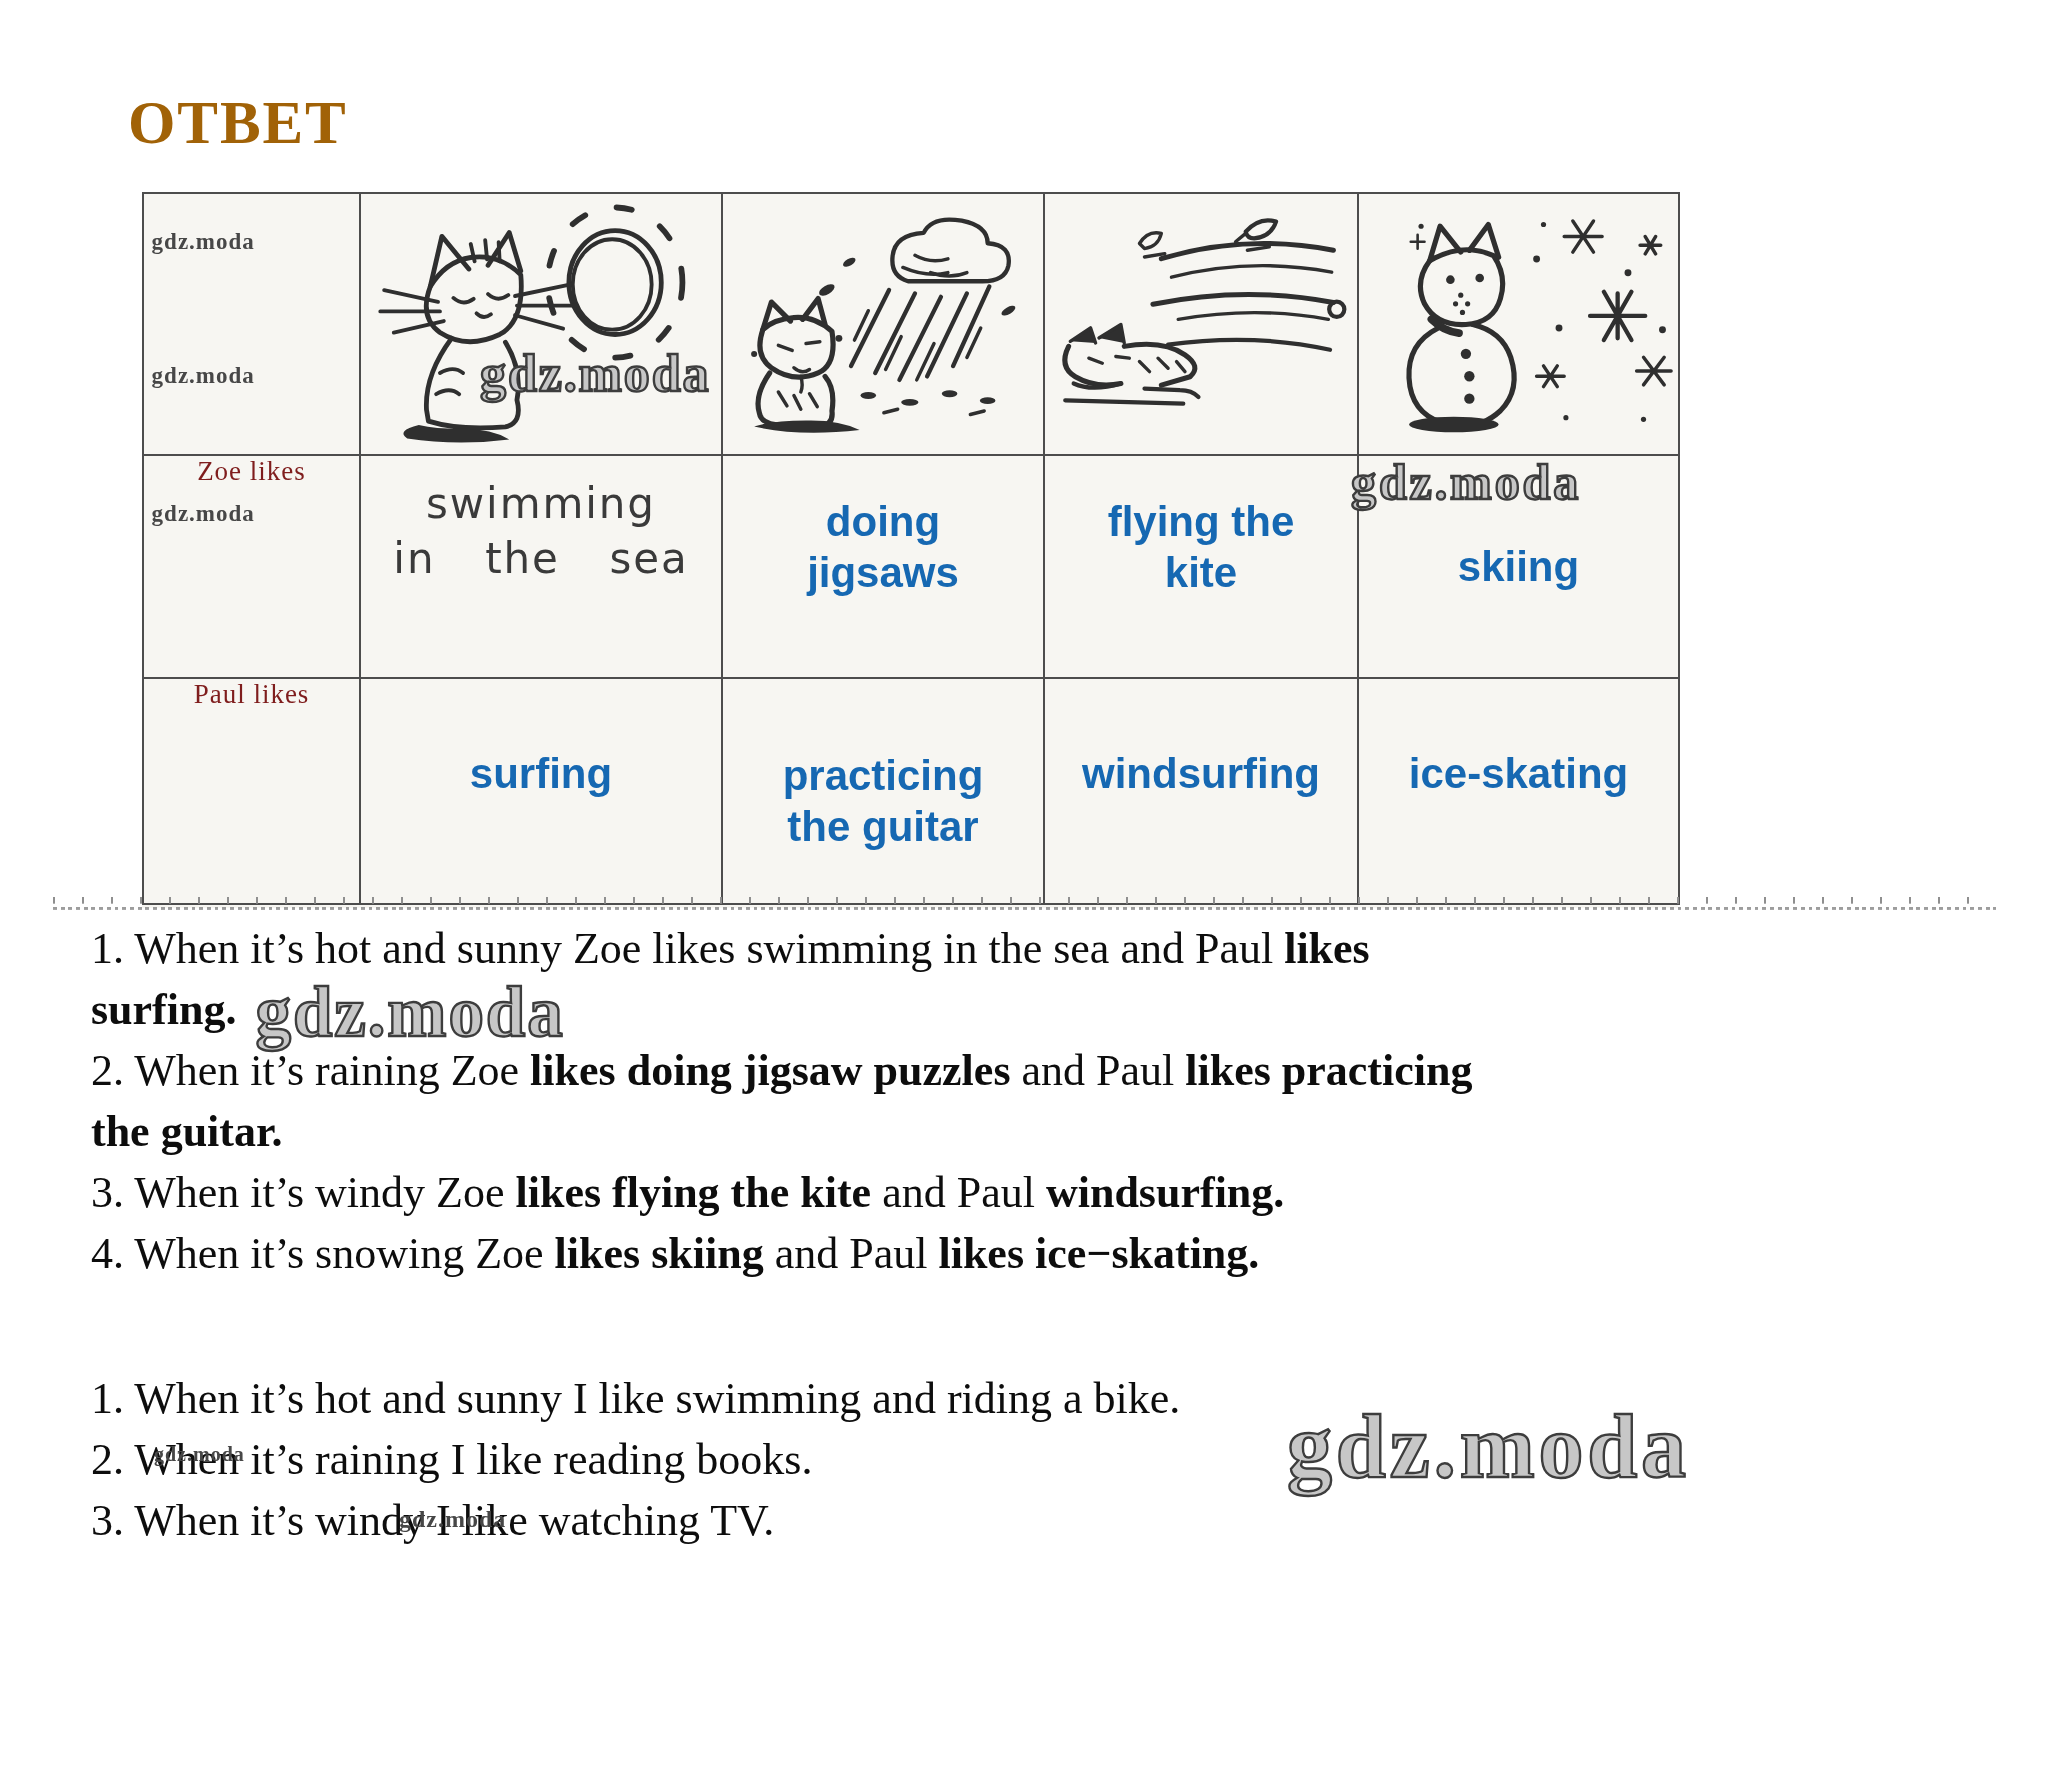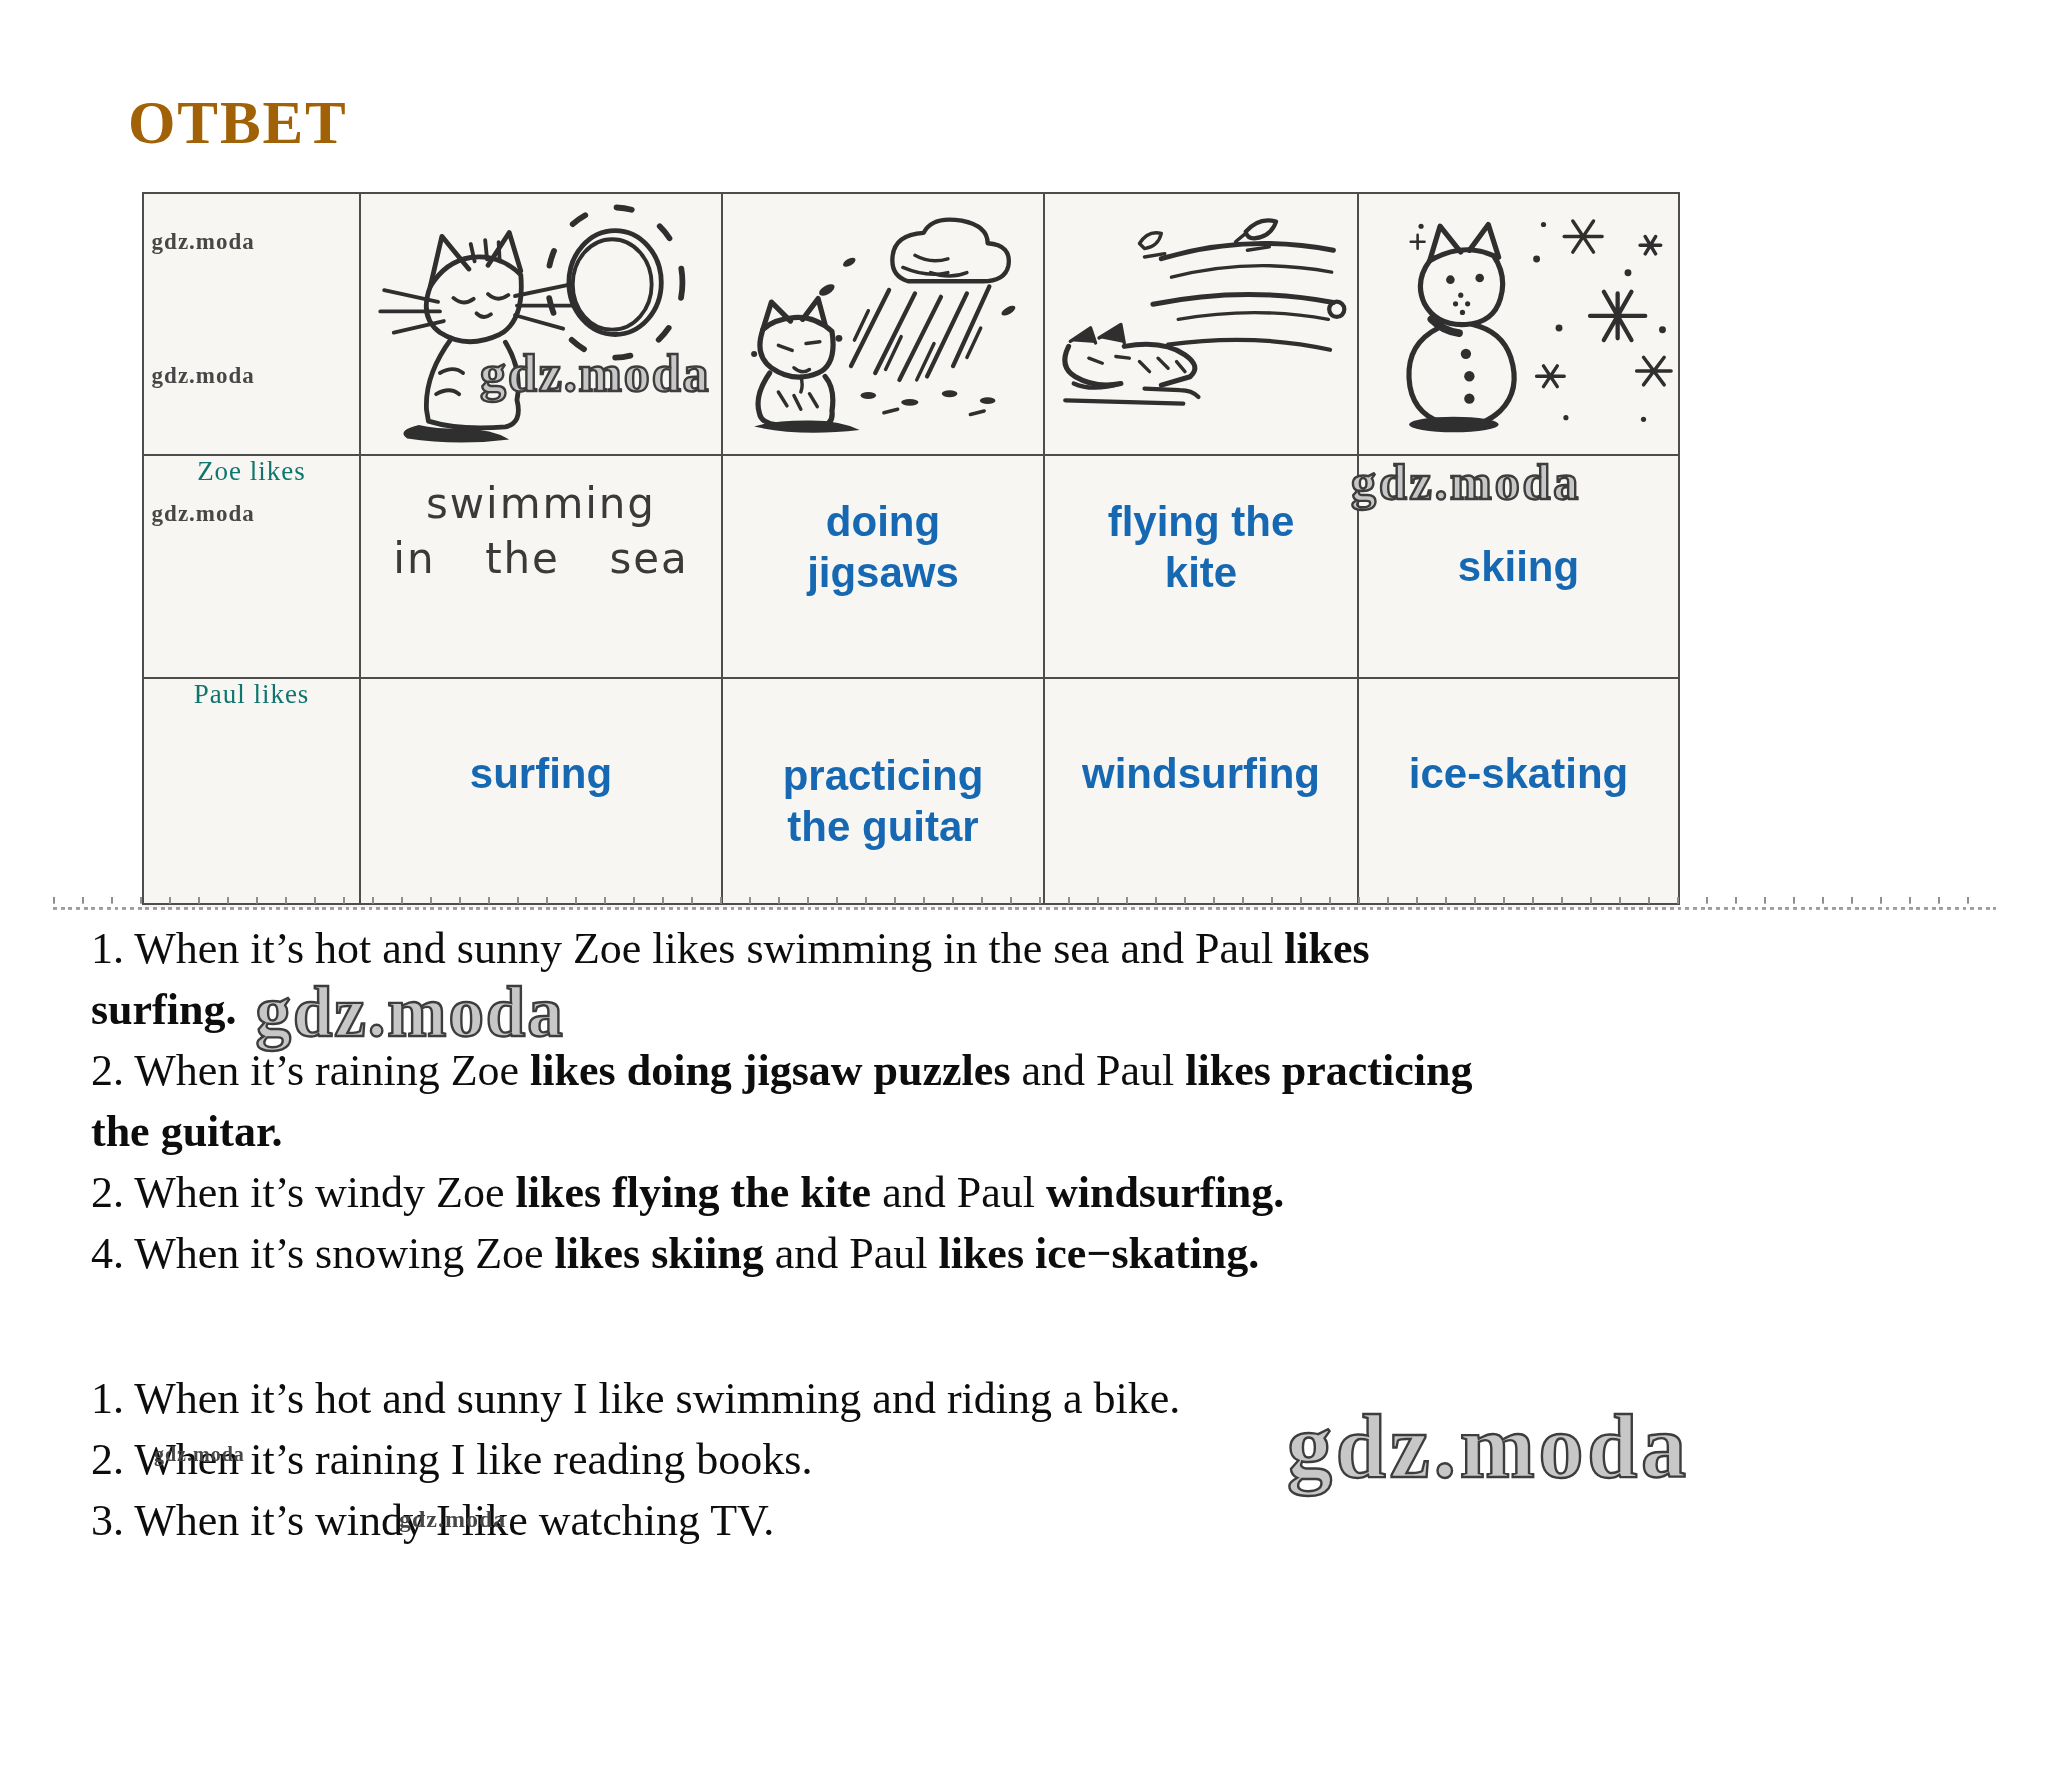--- a/index.html
+++ b/index.html
@@ -22,21 +22,21 @@
     border:2.9px solid #4d4d4d;vertical-align:top;padding:0;overflow:hidden;
     background:transparent;
   }
   td.open{border:none;}
   tr.pics{height:262px;}
   tr.zoe-row{height:223px;}
   tr.paul-row{height:226px;}
   td.pic svg{display:block;width:100%;height:255px;}
   td.rowlabel{
     vertical-align:middle;text-align:center;
-    font-size:27px;color:#0f766e;letter-spacing:1px;
+    font-size:27px;color:#7f1d1d;letter-spacing:1px;
   }
   .hand{
     display:block;padding-top:21px;text-align:center;
     font-family:"DejaVu Sans",sans-serif;font-size:42px;color:#3a3a3a;
     letter-spacing:1.9px;word-spacing:9.6px;white-space:pre-wrap;line-height:1.3;
   }
   .blue{
     display:block;text-align:center;white-space:pre-wrap;line-height:1.22;
     font-family:"Liberation Sans",sans-serif;font-weight:bold;font-size:42px;
     color:#1668b2;
@@ -255,21 +255,21 @@
     <span class="wm wm-ski">gdz.moda</span>
   </div>
 
   <div class="ruler"></div>
 
   <div class="answers answers-a">
       <div class="ans-line"><span>1. When it’s hot and sunny Zoe likes swimming in the sea and Paul </span><span class="b">likes</span></div>
       <div class="ans-line"><span class="b">surfing.</span><span class="wm wm-inline">gdz.moda</span></div>
       <div class="ans-line"><span>2. When it’s raining Zoe </span><span class="b">likes doing jigsaw puzzles</span><span> and Paul </span><span class="b">likes practicing</span></div>
       <div class="ans-line"><span class="b">the guitar.</span></div>
-      <div class="ans-line"><span>2. When it’s windy Zoe </span><span class="b">likes flying the kite</span><span> and Paul </span><span class="b">windsurfing.</span></div>
+      <div class="ans-line"><span>3. When it’s windy Zoe </span><span class="b">likes flying the kite</span><span> and Paul </span><span class="b">windsurfing.</span></div>
       <div class="ans-line"><span>4. When it’s snowing Zoe </span><span class="b">likes skiing</span><span> and Paul </span><span class="b">likes ice−skating.</span></div>
     </div>
 
   <div class="answers answers-b">
       <div class="ans-line">1. When it’s hot and sunny I like swimming and riding a bike.</div>
       <div class="ans-line">2. When it’s raining I like reading books.</div>
       <div class="ans-line">3. When it’s windy I like watching TV.</div>
     </div>
 
   <span class="wm-sm wm-b1">gdz.moda</span>

